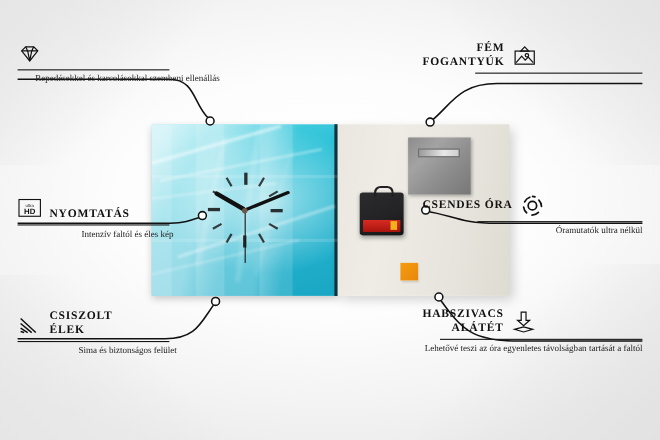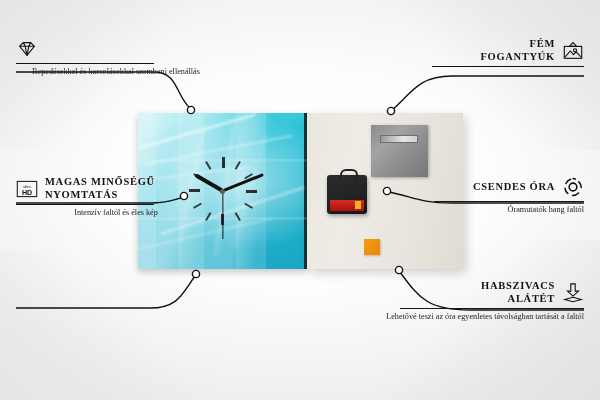--- a/index.html
+++ b/index.html
@@ -67,21 +67,21 @@
     position:absolute;left:57px;top:126px;width:16px;height:16px;
     background:linear-gradient(135deg,#f59b12,#e8870a);box-shadow:1px 1px 2px rgba(0,0,0,.2);
   }
 
   
   #lines{position:absolute;left:0;top:0;width:600px;height:400px;pointer-events:none;}
 
   
   .callout{position:absolute;width:200px;}
   .callout .head{display:flex;align-items:center;gap:7px;}
-  .callout.right .head{justify-content:flex-end;}
+  .callout.right .head{justify-content:flex-start;}
   .callout .title{
     font-family:"Liberation Serif", serif;font-weight:bold;font-size:10.5px;
     letter-spacing:.7px;color:#121212;line-height:12.5px;text-transform:uppercase;
   }
   .callout.left .title{text-align:left;}
   .callout.right .title{text-align:right;}
   .callout .rule{height:1px;background:#151515;margin:3px 0 3px;}
   .callout .desc{
     font-family:"Liberation Serif", serif;font-size:8.2px;color:#232323;line-height:10.5px;text-align:center;
   }
@@ -214,26 +214,41 @@
     <div class="desc">Repedésekkel és karcolásokkal szembeni ellenállás</div>
   </div>
 
   <div class="callout left c-ml">
     <div class="head">
       <svg class="ico" viewBox="0 0 26 24">
         <rect x="1.5" y="3" width="23" height="18" fill="none" stroke="#111" stroke-width="1.2"></rect>
         <text x="13" y="11" font-family="Liberation Sans, sans-serif" font-size="4.6" text-anchor="middle" fill="#111">ultra</text>
         <text x="13" y="18.6" font-family="Liberation Sans, sans-serif" font-size="8.4" font-weight="bold" text-anchor="middle" fill="#111">HD</text>
       </svg>
-      <div class="title"><span>MAGAS MINŐSÉGŰ</span><br><span>NYOMTATÁS</span></div>
+      <div class="title"><br><span>NYOMTATÁS</span></div>
     </div>
     <div class="rule"></div>
     <div class="desc">Intenzív faltól és éles kép</div>
   </div>
 
+  <div class="callout left c-bl">
+    <div class="head">
+      <svg class="ico" viewBox="0 0 24 24">
+        <g stroke="#111" stroke-width="1.5" fill="none">
+          <path d="M3 6 L18 20"></path>
+            <path d="M3 11 L14 20"></path>
+            <path d="M3 15.5 L10 20"></path>
+            <path d="M3 19 L6.5 20"></path>
+        </g>
+      </svg>
+      <div class="title"><span>CSISZOLT</span><br><span>ÉLEK</span></div>
+    </div>
+    <div class="rule"></div>
+    <div class="desc">Sima és biztonságos felület</div>
+  </div>
 
   <div class="callout right c-tr">
     <div class="head">
       <div class="title"><span>FÉM</span><br><span>FOGANTYÚK</span></div>
       <svg class="ico" viewBox="0 0 24 24">
         <g fill="none" stroke="#111" stroke-width="1.2">
           <rect x="2.5" y="7" width="19" height="13"></rect>
           <path d="M12 2.8 L16 7 H8 Z"></path>
           <path d="M3.5 18.5 L9 12 L12.5 16 L15.5 13 L20.5 18.5"></path>
           <circle cx="14.2" cy="11.2" r="1.7"></circle>
@@ -247,21 +262,21 @@
     <div class="head">
       <div class="title"><span>CSENDES ÓRA</span><br></div>
       <svg class="ico" viewBox="0 0 24 24">
         <g fill="none" stroke="#111" stroke-width="1.7" stroke-linecap="round">
           <path d="M9.4 3.6 A9 9 0 0 0 4.3 8.2 M3.3 13.4 A9 9 0 0 0 6.3 19 M11.6 21.3 A9 9 0 0 0 18 18.6 M21 12.6 A9 9 0 0 0 18.4 6.4 M14.6 3.2 A9 9 0 0 0 12.2 2.8"></path>
           <circle cx="12" cy="12" r="4.2"></circle>
         </g>
       </svg>
     </div>
     <div class="rule"></div>
-    <div class="desc">Óramutatók hang faltól</div>
+    <div class="desc">Óramutatók ultra nélkül</div>
   </div>
 
   <div class="callout right c-br" style="width:200px;">
     <div class="head">
       <div class="title"><span>HABSZIVACS</span><br><span>ALÁTÉT</span></div>
       <svg class="ico" viewBox="0 0 24 24">
         <g fill="none" stroke="#111" stroke-width="1.2">
           <path d="M9.6 2 H14.4 V10 H18 L12 15.4 L6 10 H9.6 Z"></path>
           <path d="M12 16.6 L21 19 L12 21.6 L3 19 Z"></path>
         </g>

